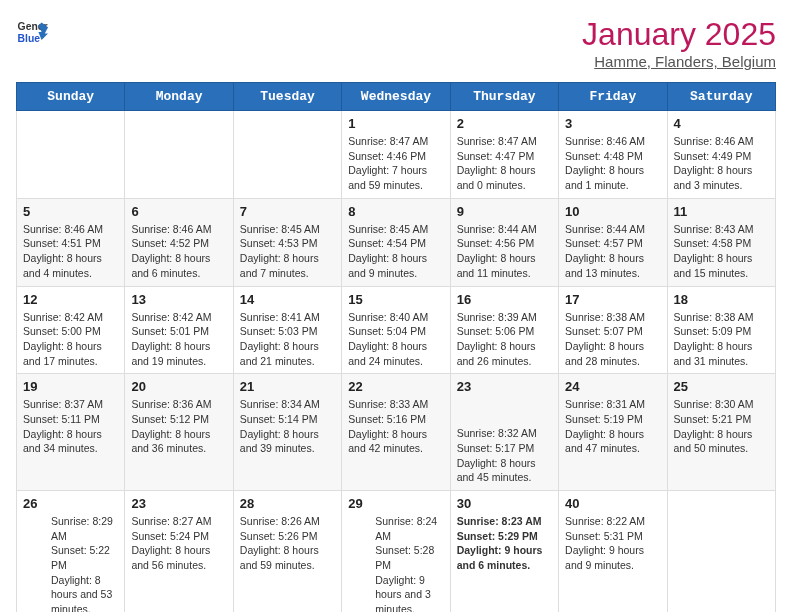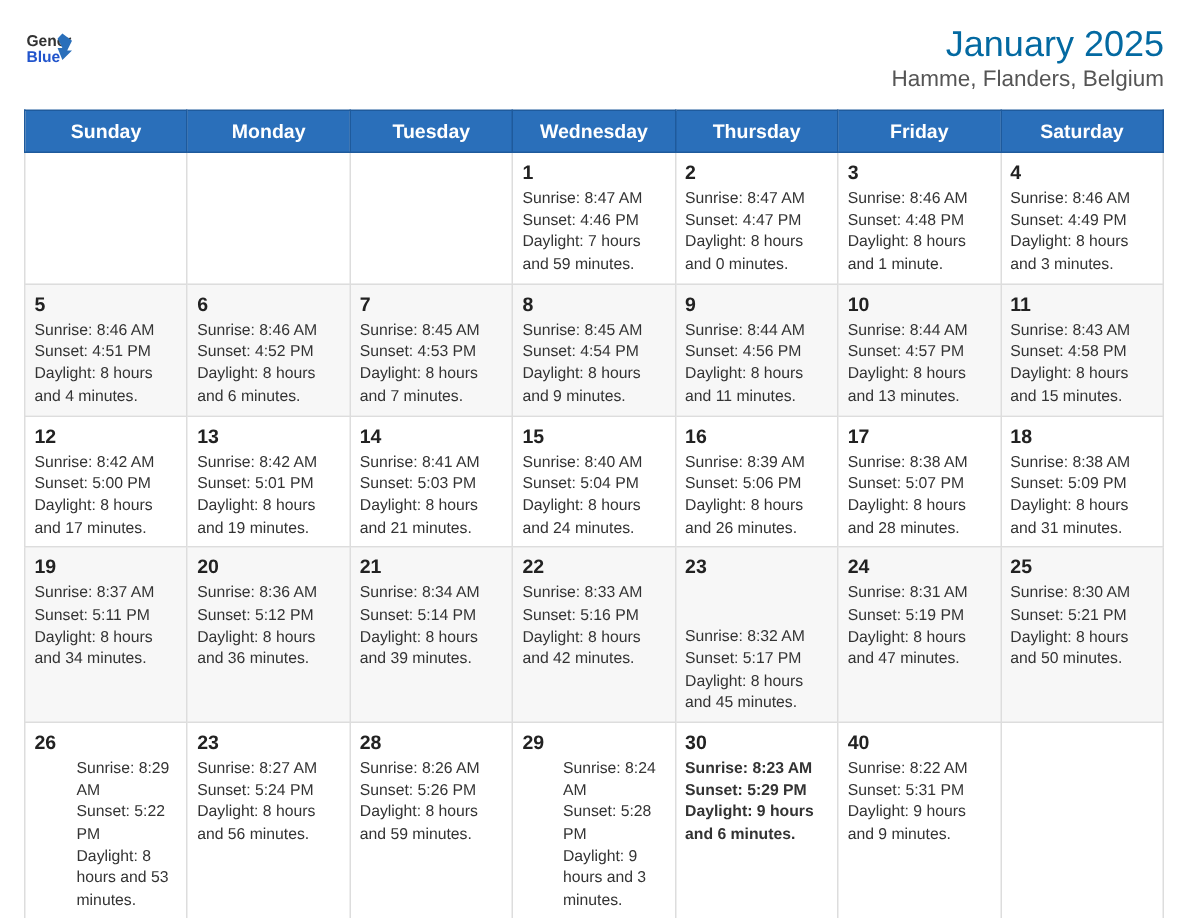--- a/index.html
+++ b/index.html
@@ -22,41 +22,43 @@
       gap: 4px;
     }
     .logo-icon {
       width: 32px;
       height: 32px;
     }
     .title-area {
       text-align: right;
     }
     .month-title {
-      font-size: 24px;
+      font-size: 32px;
       font-weight: 300;
-      color: #0369a1;
+      color: #be185d;
     }
     .location-title {
       font-size: 15px;
       color: #555;
+      text-decoration: underline;
     }
     .calendar {
       width: 100%;
       border-collapse: collapse;
       border: 1px solid #ccc;
     }
     .calendar th {
       background: #2a6fba;
       color: #fff;
       text-align: center;
       padding: 6px 4px;
       font-size: 13px;
       font-weight: bold;
       border: 1px solid #1e5a9c;
+      font-family: Liberation Mono, monospace;
     }
     .calendar td {
       vertical-align: top;
       padding: 5px 6px;
       font-size: 10.5px;
       color: #333;
       border: 1px solid #ddd;
       width: calc(100% / 7);
       min-height: 80px;
       background: #fff;

